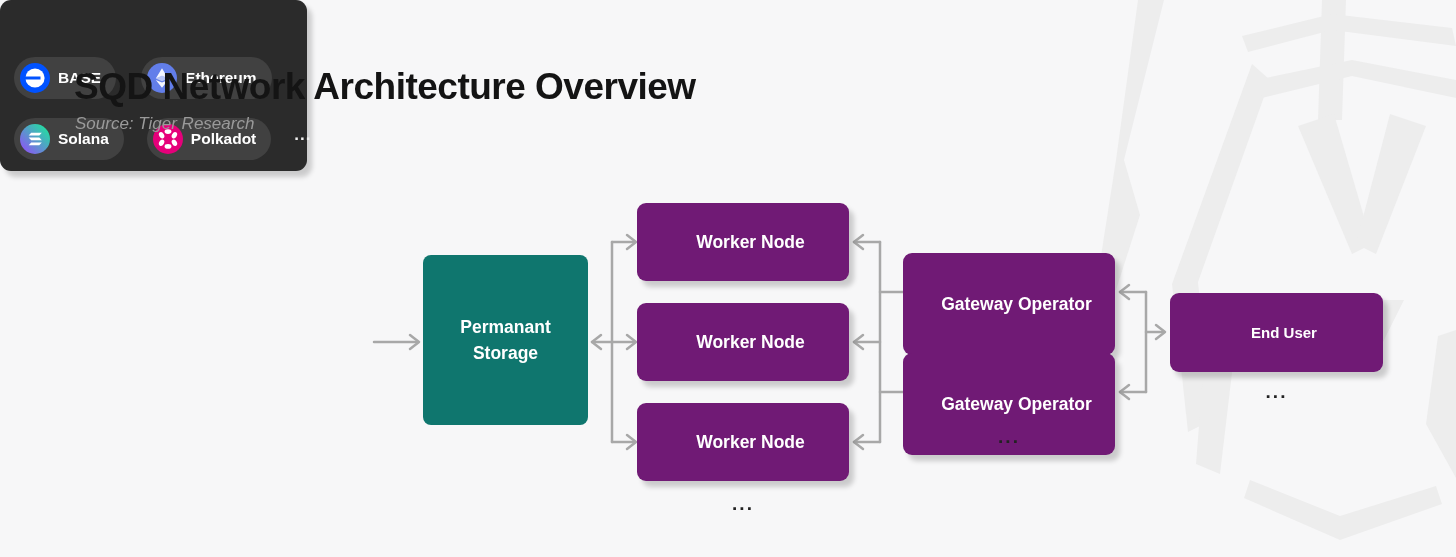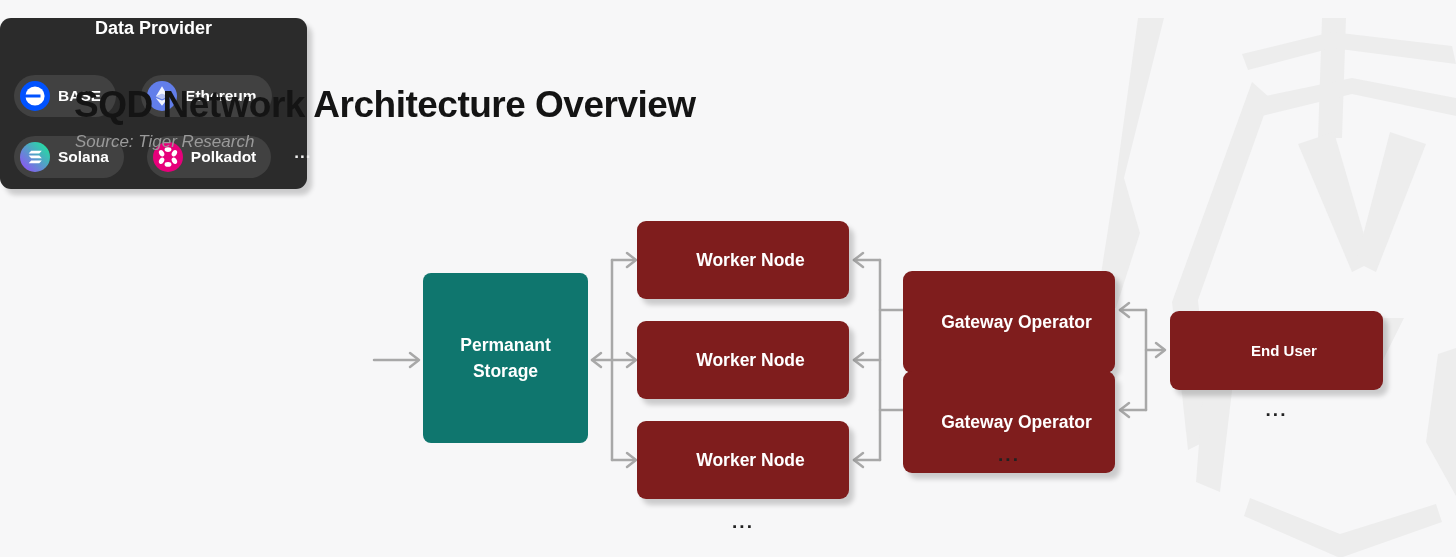--- a/index.html
+++ b/index.html
@@ -20,21 +20,21 @@
 
   .connectors { position:absolute; top:0; left:0; width:1456px; height:557px; z-index:1; }
   .connectors line, .connectors polyline {
     stroke:#a8a8a8; stroke-width:2.5; fill:none; stroke-linecap:round; stroke-linejoin:round;
   }
 
   .node {
     position:absolute; z-index:2; color:#fff; font-weight:700;
     display:flex; align-items:center; justify-content:center; text-align:center;
   }
-  .dark { background:#7f1d1d; border-radius:9px; box-shadow:5px 6px 5px rgba(0,0,0,0.18);padding-left:15px; }
+  .dark { background:#701a75; border-radius:9px; box-shadow:5px 6px 5px rgba(0,0,0,0.18);padding-left:15px; }
 
   .data-provider {
     left:67px; top:253px; width:307px; height:171px;
     background:#2b2b2b; border-radius:11px; box-shadow:5px 6px 5px rgba(0,0,0,0.18);
     display:block; z-index:2;
   }
   .dp-title { text-align:center; margin-top:18px; font-size:18px; font-weight:700; color:#fff; }
   .dp-row { position:absolute; left:14px; display:flex; align-items:center; }
   .dp-row.row1 { top:57px; gap:25px; }
   .dp-row.row2 { top:118px; gap:23px; }
@@ -119,21 +119,20 @@
     <line x1="1146" y1="292" x2="1146" y2="392"></line>
     <line x1="1120" y1="292" x2="1146" y2="292"></line>
     <polyline points="1129,285 1120,292 1129,299"></polyline>
     <line x1="1120" y1="392" x2="1146" y2="392"></line>
     <polyline points="1129,385 1120,392 1129,399"></polyline>
     <line x1="1146" y1="332" x2="1164" y2="332"></line>
     <polyline points="1156,325 1165,332 1156,339"></polyline>
   </svg>
 
   <div class="data-provider">
-    <div class="dp-title">Data Provider</div>
     <div class="dp-row row1">
       <div class="pill">
         <svg width="30" height="30" viewBox="0 0 30 30">
           <circle cx="15" cy="15" r="15" fill="#0052ff"></circle>
           <circle cx="15" cy="15" r="9.6" fill="#ffffff"></circle>
           <rect x="3" y="13.5" width="17.5" height="3" fill="#0052ff"></rect>
         </svg>
         <span>BASE</span>
       </div>
       <div class="pill">

